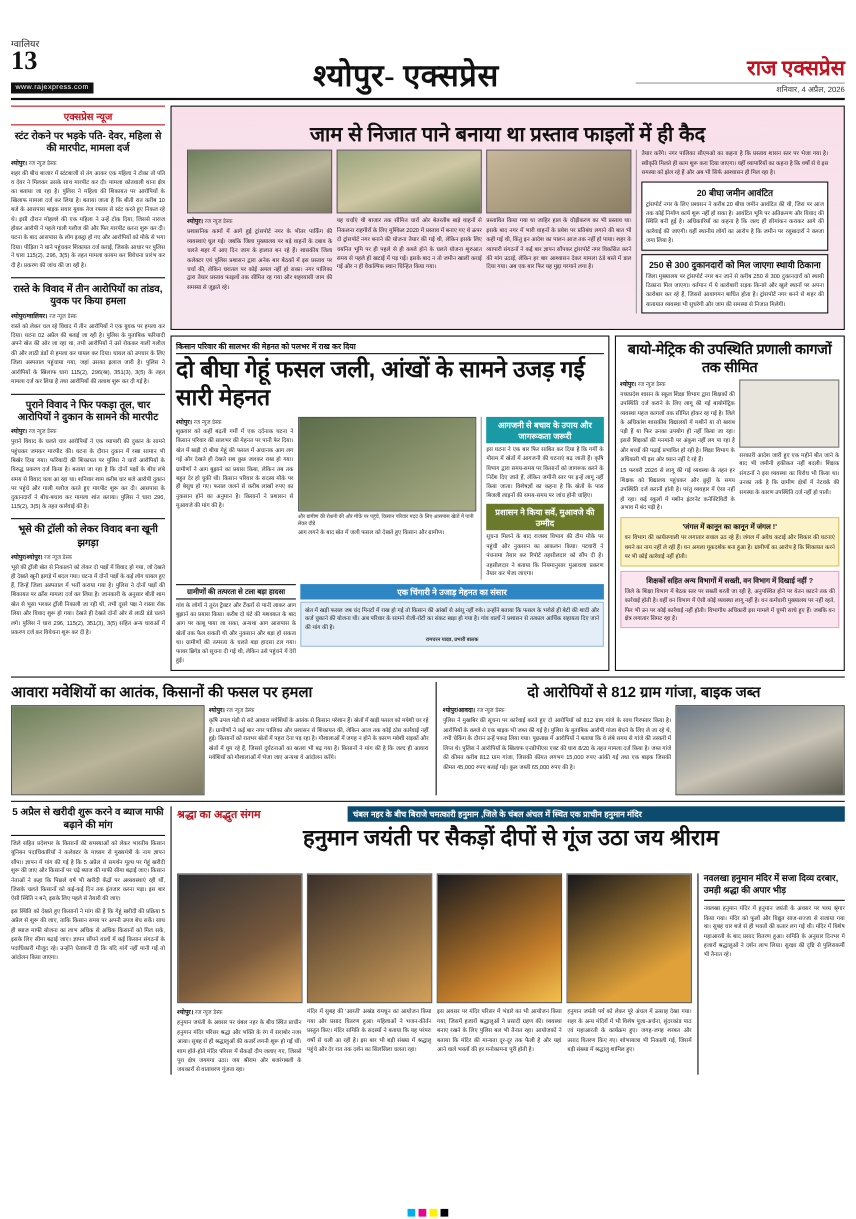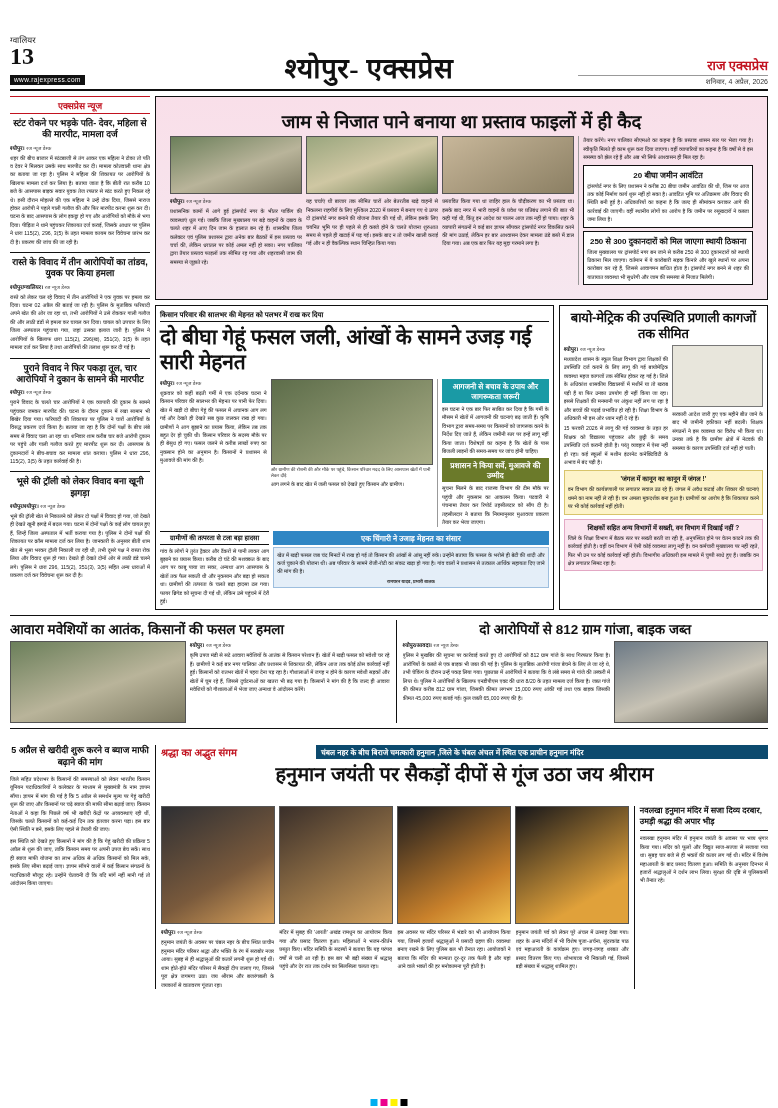--- a/index.html
+++ b/index.html
@@ -31,21 +31,21 @@
     margin-top:3px; background:#111; color:#fff; font-size:6.5px;
     letter-spacing:0.4px; padding:1.5px 4px; display:inline-block;
   }
   .mh-center { flex:1; text-align:center;margin-top:40px; }
   .mh-title {
     font-size:28px; font-weight:bold; font-family:"Liberation Serif", serif;
     letter-spacing:0.5px;
   }
   .mh-right { width:190px; text-align:right; }
   .mh-brand {
-    font-size:13px; font-weight:bold; color:#c1121f; font-family:"Liberation Serif", serif;
+    font-size:19px; font-weight:bold; color:#c1121f; font-family:"Liberation Serif", serif;
   }
   .mh-date { font-size:7px; color:#333; border-top:1px solid #999; margin-top:1px; padding-top:1px;}
   .body-text {
     font-size:5.2px; line-height:1.62; text-align:justify; color:#1a1a1a;
     hyphens:auto; overflow:hidden;
   }
   .dateline {
     font-size:5.6px; font-weight:bold; margin-bottom:2px;
   }
   .dateline .sub { font-weight:normal; font-size:5px; color:#444;}
@@ -330,21 +330,21 @@
             <div class="body-text" style="max-height:82px">पुलिस ने मुखबिर की सूचना पर कार्रवाई करते हुए दो आरोपियों को 812 ग्राम गांजे के साथ गिरफ्तार किया है। आरोपियों के कब्जे से एक बाइक भी जब्त की गई है। पुलिस के मुताबिक आरोपी गांजा बेचने के लिए ले जा रहे थे, तभी चेकिंग के दौरान उन्हें पकड़ लिया गया। पूछताछ में आरोपियों ने बताया कि वे लंबे समय से गांजे की तस्करी में लिप्त थे। पुलिस ने आरोपियों के खिलाफ एनडीपीएस एक्ट की धारा 8/20 के तहत मामला दर्ज किया है। जब्त गांजे की कीमत करीब 812 ग्राम गांजा, जिसकी कीमत लगभग 15,000 रुपए आंकी गई तथा एक बाइक जिसकी कीमत 45,000 रुपए बताई गई। कुल जब्ती 65,000 रुपए की है।</div>
           </div>
           <div style="flex:1">
             <div class="photo f8" style="height:82px;background:linear-gradient(160deg,#6d7a86,#c7c2b4 55%,#5c5a4e)"></div>
           </div>
         </div>
       </div>
     </div>
   </div>
 
-  <div style="display:flex;gap:5px;margin-top:5px;border-top:1px solid #111;padding-top:16px">
+  <div style="display:flex;gap:5px;margin-top:5px;border-top:1px solid #111;padding-top:4px">
 
     <div style="width:140px">
       <h3 class="left" style="font-size:9px;margin:0 0 3px 0;line-height:1.25;text-align:center">5 अप्रैल से खरीदी शुरू करने व ब्याज माफी बढ़ाने की मांग</h3>
       <div class="divider" style="margin:3px 0"></div>
       <div class="body-text" style="max-height:128px">जिले सहित प्रदेशभर के किसानों की समस्याओं को लेकर भारतीय किसान यूनियन पदाधिकारियों ने कलेक्टर के माध्यम से मुख्यमंत्री के नाम ज्ञापन सौंपा। ज्ञापन में मांग की गई है कि 5 अप्रैल से समर्थन मूल्य पर गेहूं खरीदी शुरू की जाए और किसानों पर चढ़े ब्याज की माफी सीमा बढ़ाई जाए। किसान नेताओं ने कहा कि पिछले वर्ष भी खरीदी केंद्रों पर अव्यवस्थाएं रही थीं, जिसके चलते किसानों को कई-कई दिन तक इंतजार करना पड़ा। इस बार ऐसी स्थिति न बने, इसके लिए पहले से तैयारी की जाए।</div>
       <div class="body-text" style="max-height:112px;margin-top:3px">इस स्थिति को देखते हुए किसानों ने मांग की है कि गेहूं खरीदी की प्रक्रिया 5 अप्रैल से शुरू की जाए, ताकि किसान समय पर अपनी उपज बेच सकें। साथ ही ब्याज माफी योजना का लाभ अधिक से अधिक किसानों को मिल सके, इसके लिए सीमा बढ़ाई जाए। ज्ञापन सौंपने वालों में कई किसान संगठनों के पदाधिकारी मौजूद रहे। उन्होंने चेतावनी दी कि यदि मांगें नहीं मानी गईं तो आंदोलन किया जाएगा।</div>
     </div>
 
     <div class="sep-v"></div>
 

